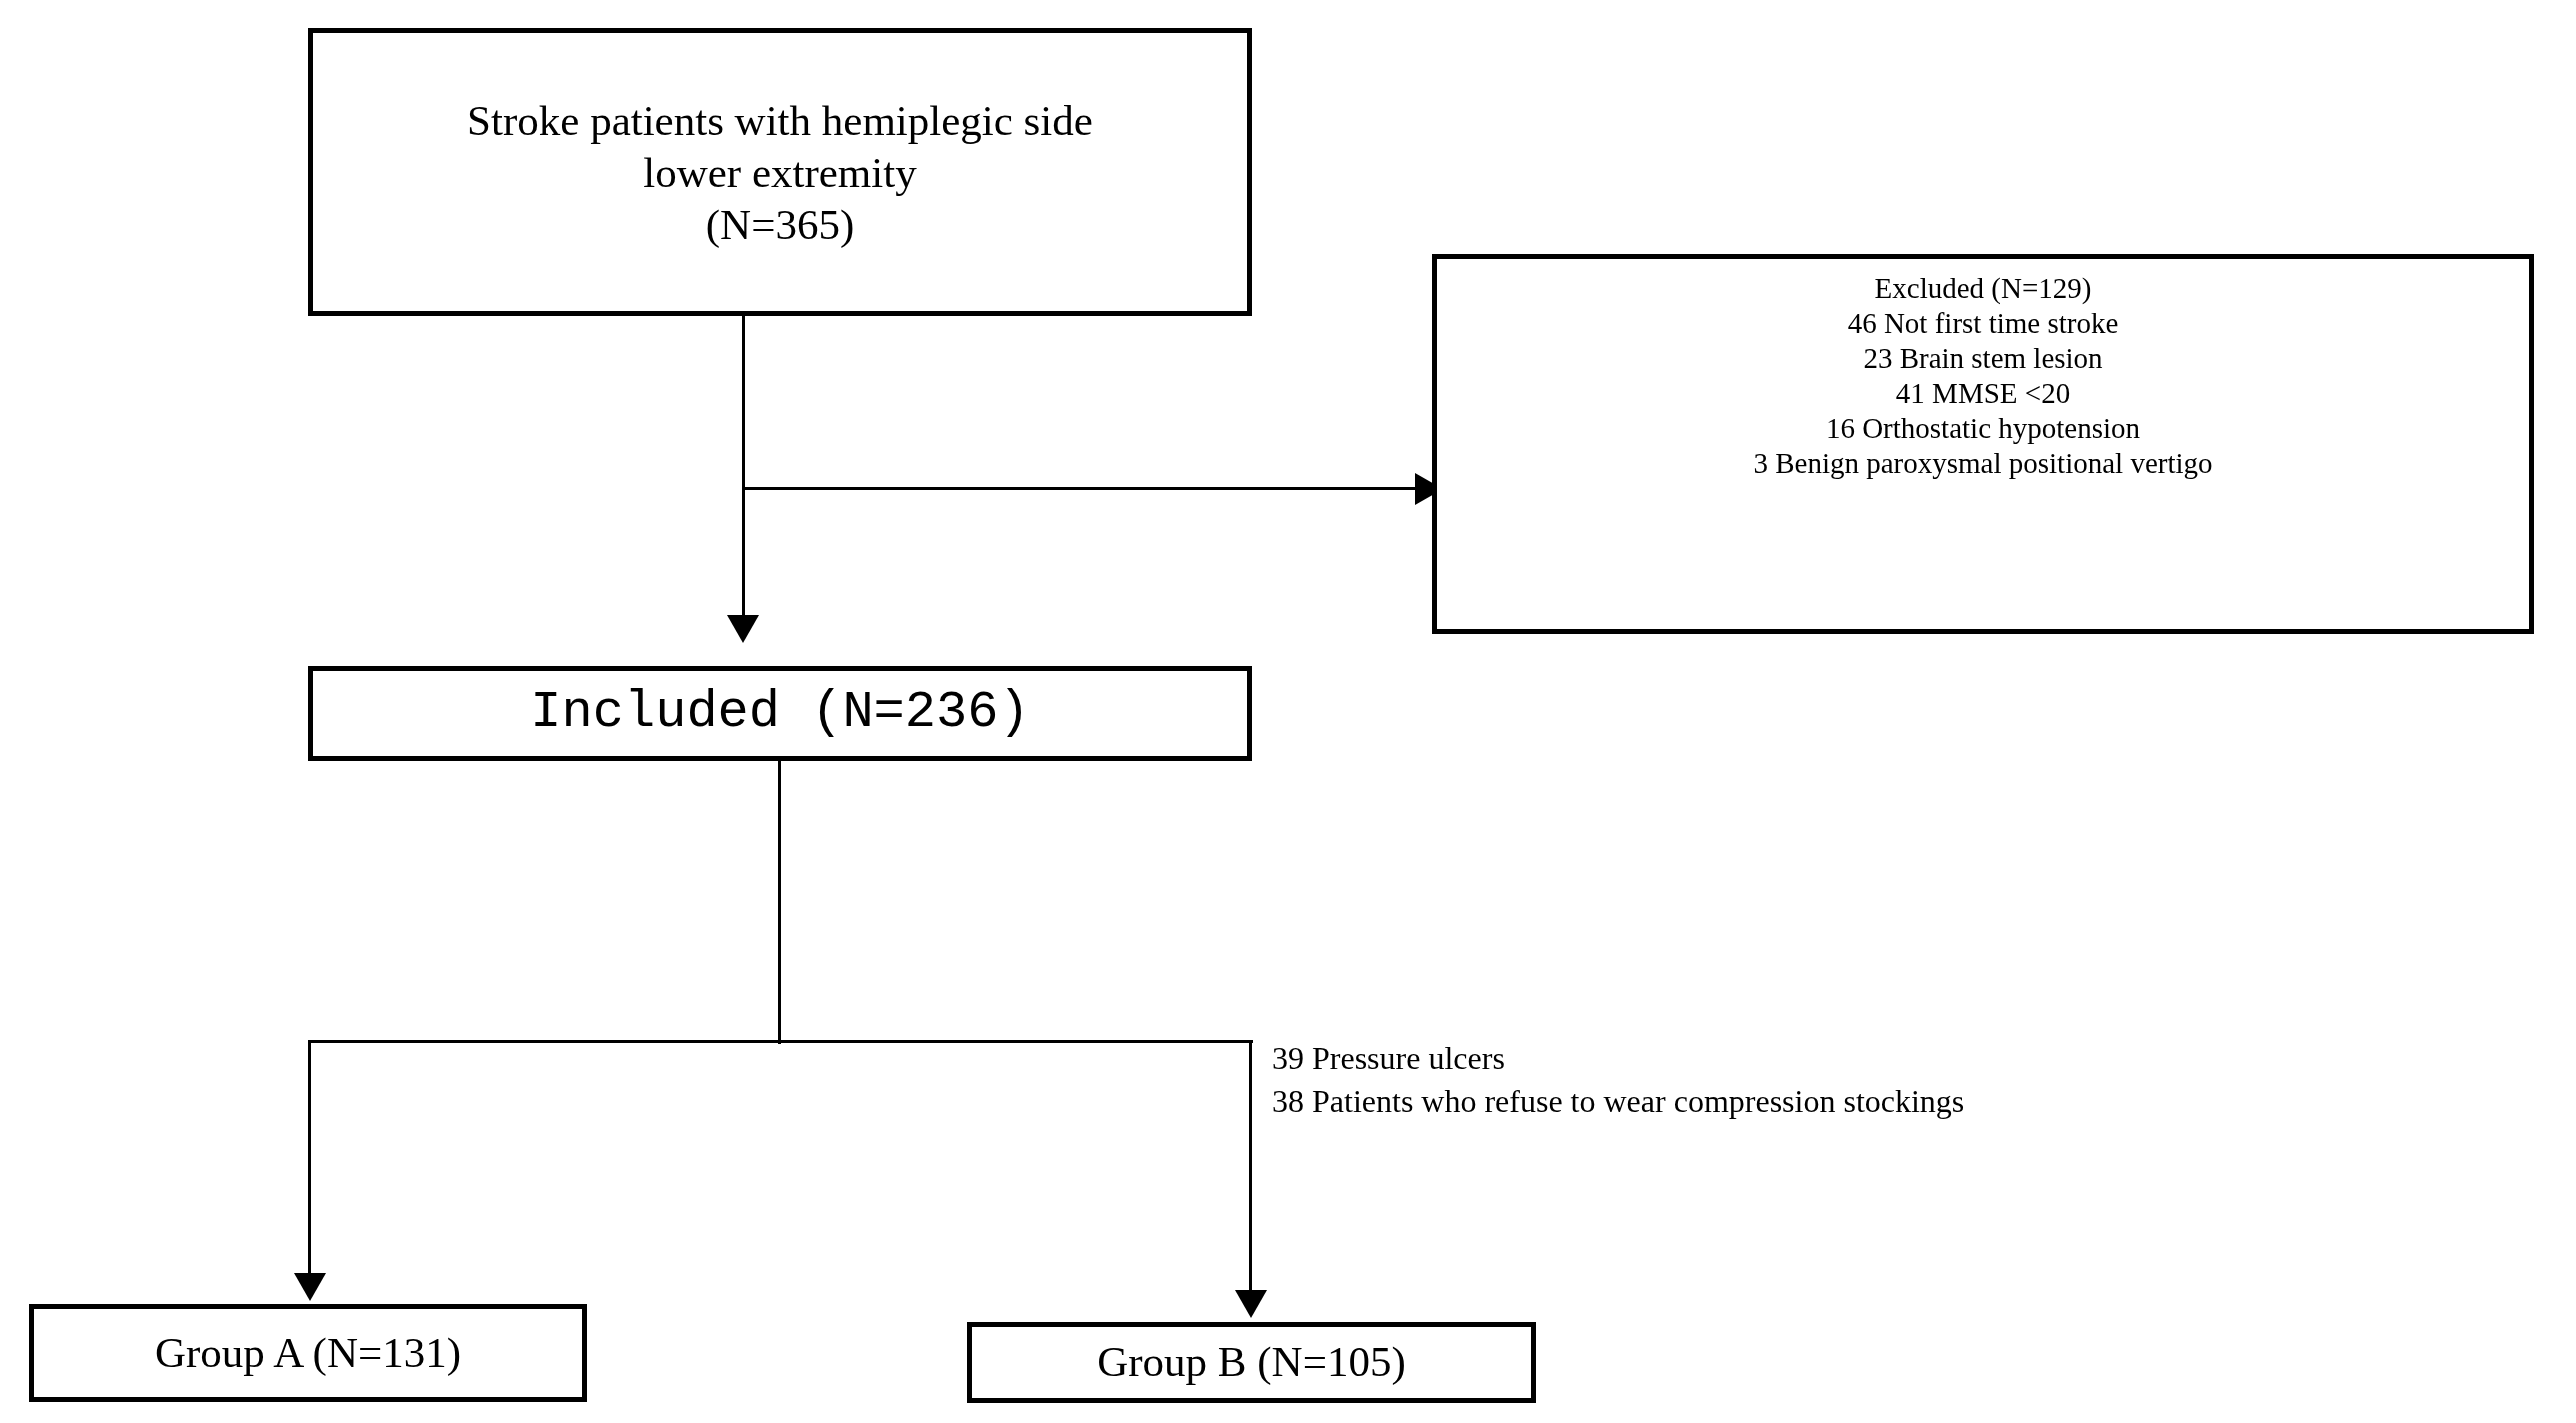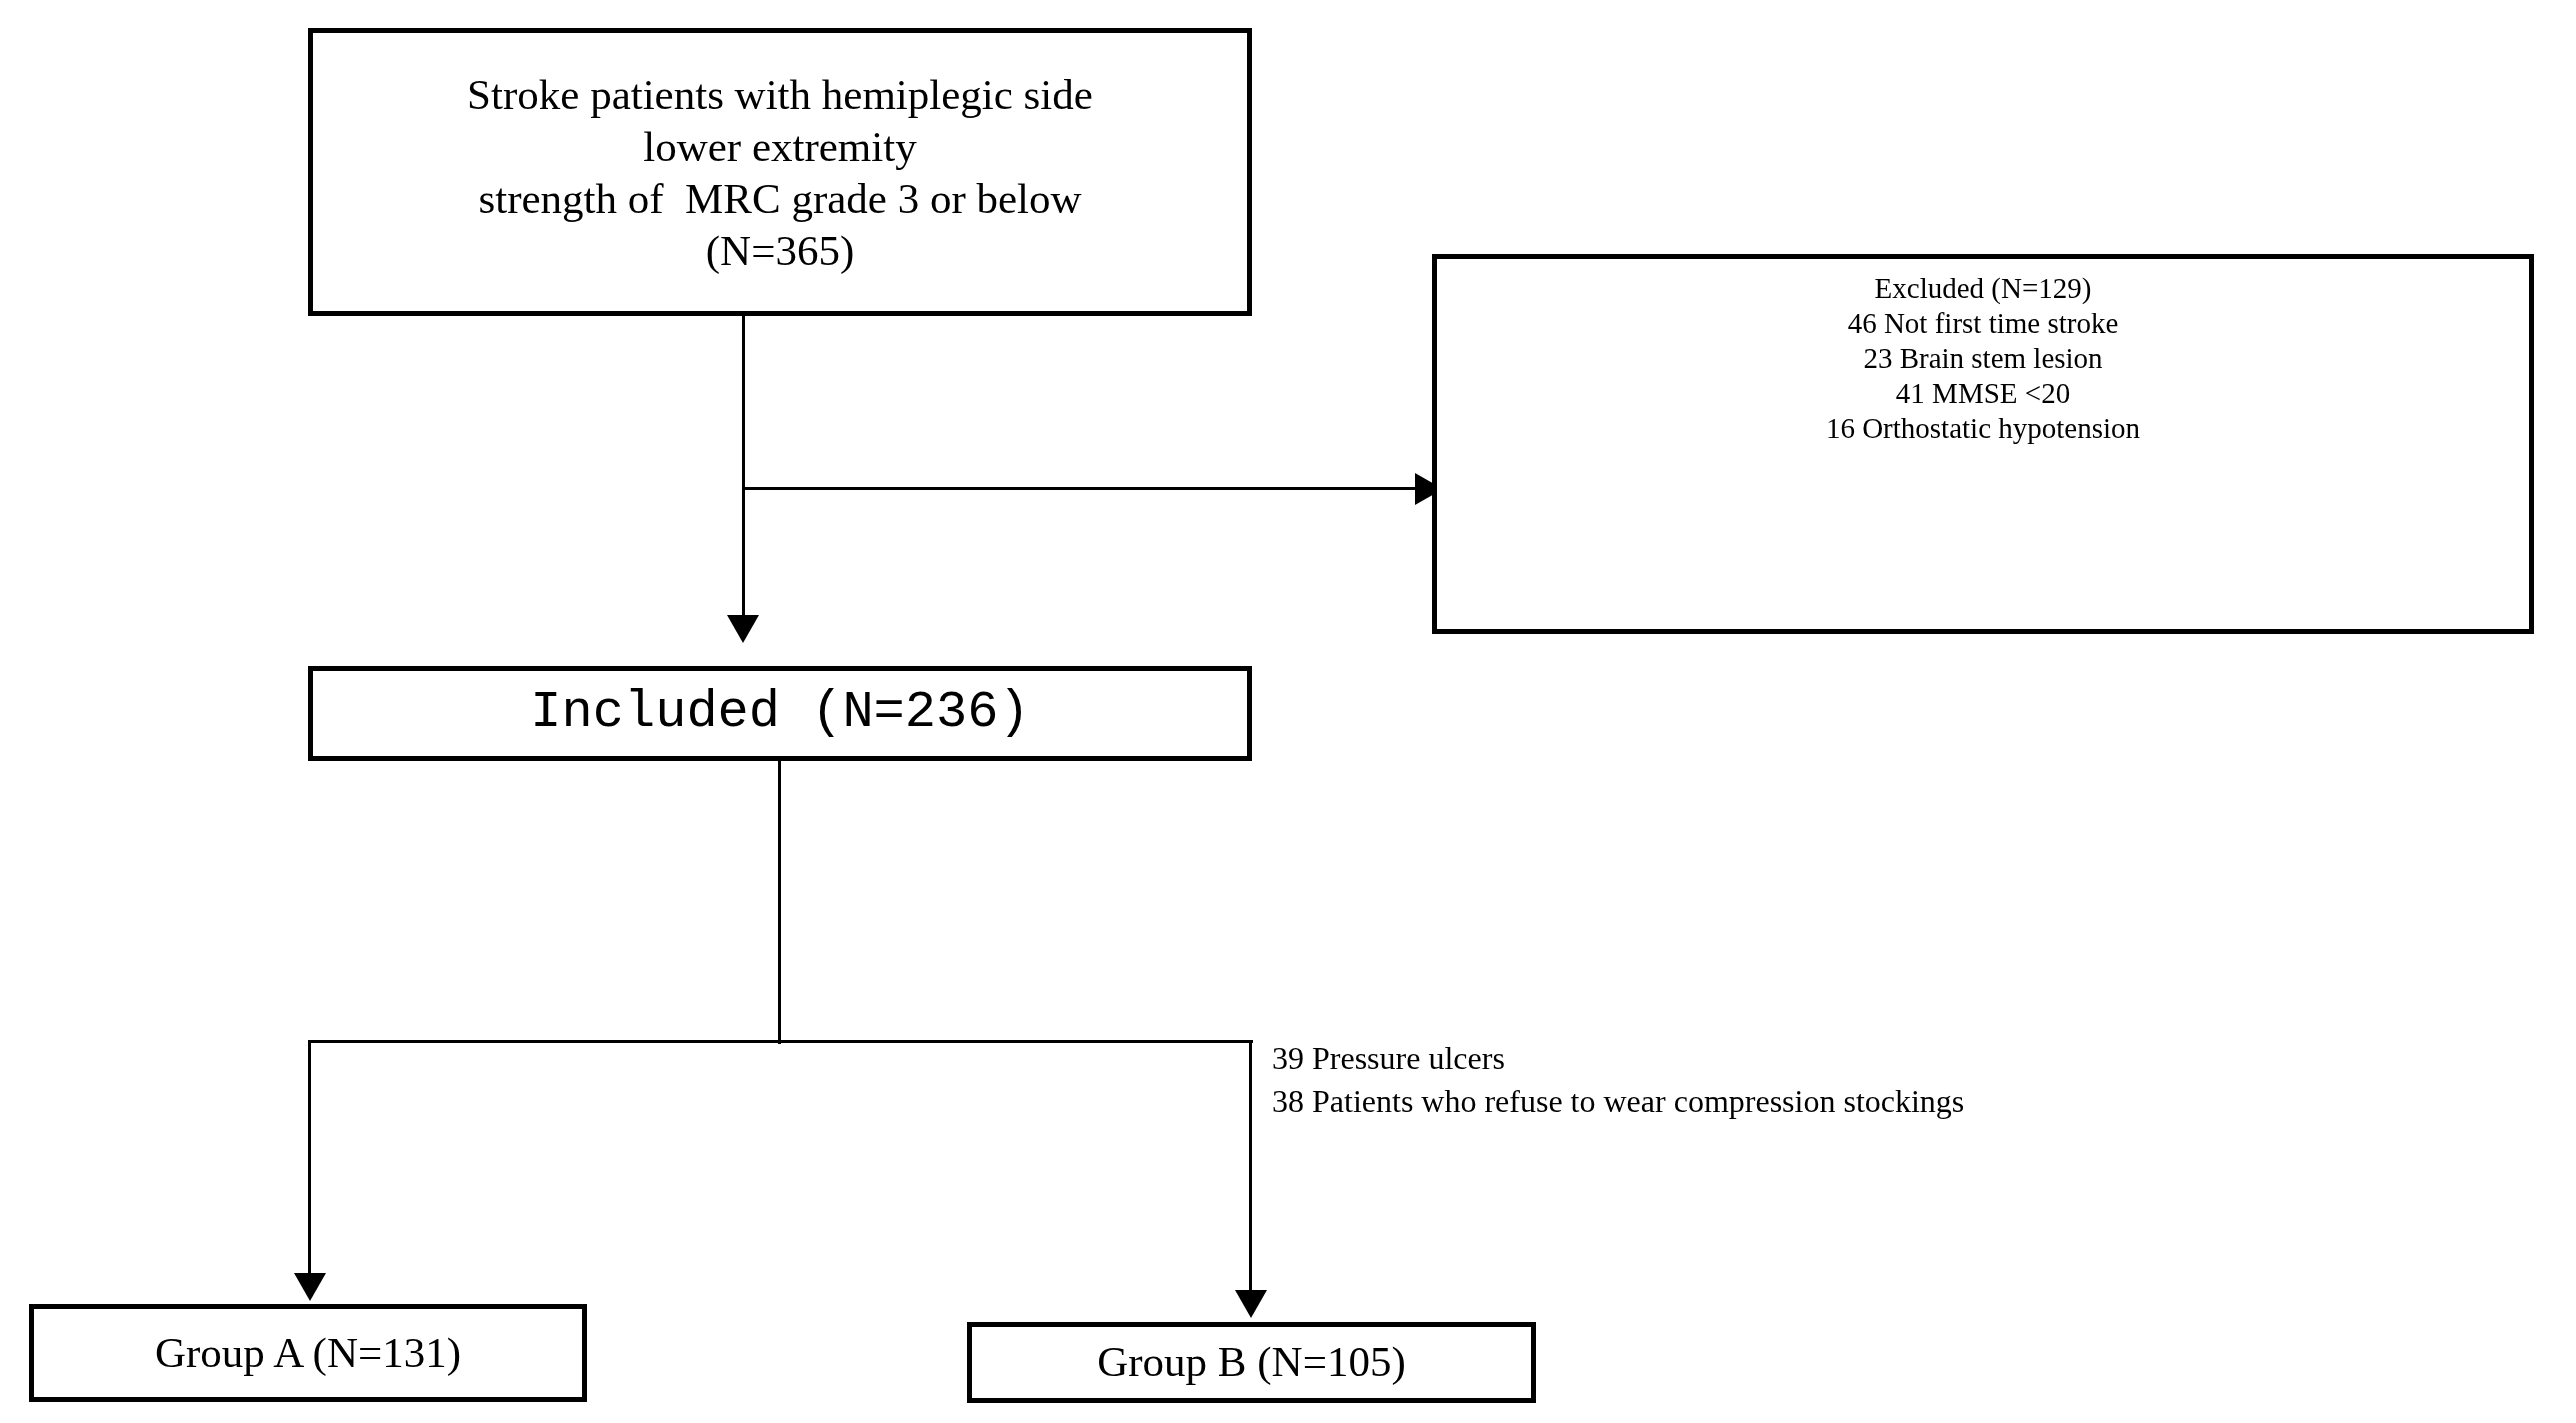--- a/index.html
+++ b/index.html
@@ -120,36 +120,36 @@
   #dropout-list .drop-line { white-space: pre; display: block; }
 </style>
 </head>
 <body>
 
 <div id="canvas">
 
   <div class="flow-box" id="box-screened">
     <span class="box-line">Stroke patients with hemiplegic side</span>
     <span class="box-line">lower extremity</span>
-    <span class="box-line">strength of  MRC grade 3 or below</span>
     <span class="box-line">(N=365)</span>
   </div>
 
   <div class="flow-line line-v" id="trunk-screened" style="left:742px; top:315px; height:300px;"></div>
 
   <div class="flow-line line-h" id="branch-excluded" style="left:742px; top:487px; width:676px;"></div>
   <div class="arrow-right" id="arrow-excluded" style="left:1415px; top:473px;"></div>
   <div class="arrow-down" id="arrow-included" style="left:727px; top:615px;"></div>
 
   <div class="flow-box" id="box-excluded">
     <span class="box-line">Excluded (N=129)</span>
     <span class="box-line">46 Not first time stroke</span>
     <span class="box-line">23 Brain stem lesion</span>
     <span class="box-line">41 MMSE &lt;20</span>
     <span class="box-line">16 Orthostatic hypotension</span>
+    <span class="box-line">3 Benign paroxysmal positional vertigo</span>
   </div>
 
   <div class="flow-box" id="box-included">
     <span class="box-line">Included (N=236)</span>
   </div>
 
   <div class="flow-line line-v" id="trunk-included" style="left:778px; top:761px; height:283px;"></div>
   <div class="flow-line line-h" id="split-bar" style="left:308px; top:1040px; width:945px;"></div>
   <div class="flow-line line-v" id="drop-a" style="left:308px; top:1040px; height:233px;"></div>
   <div class="flow-line line-v" id="drop-b" style="left:1249px; top:1040px; height:250px;"></div>

